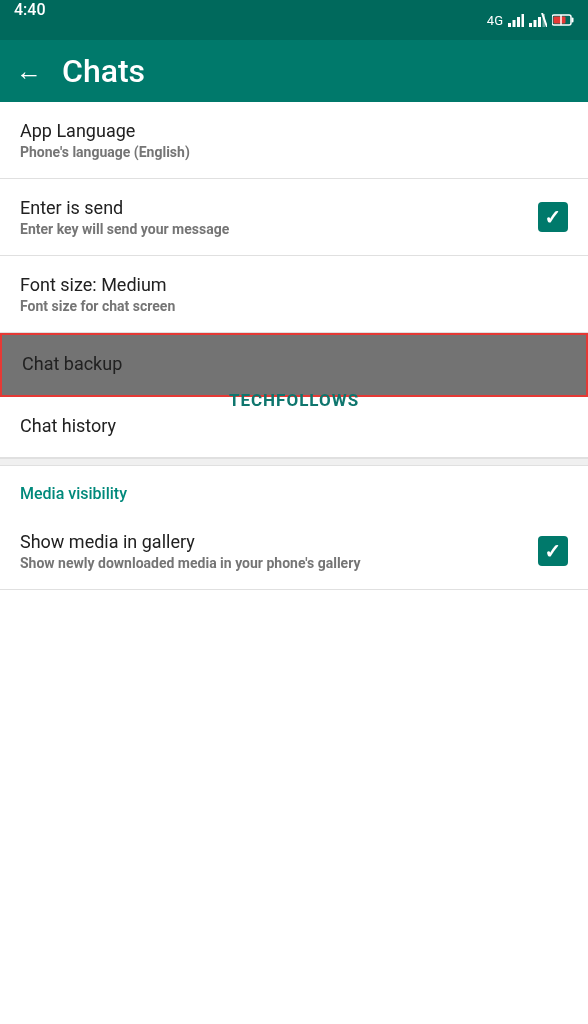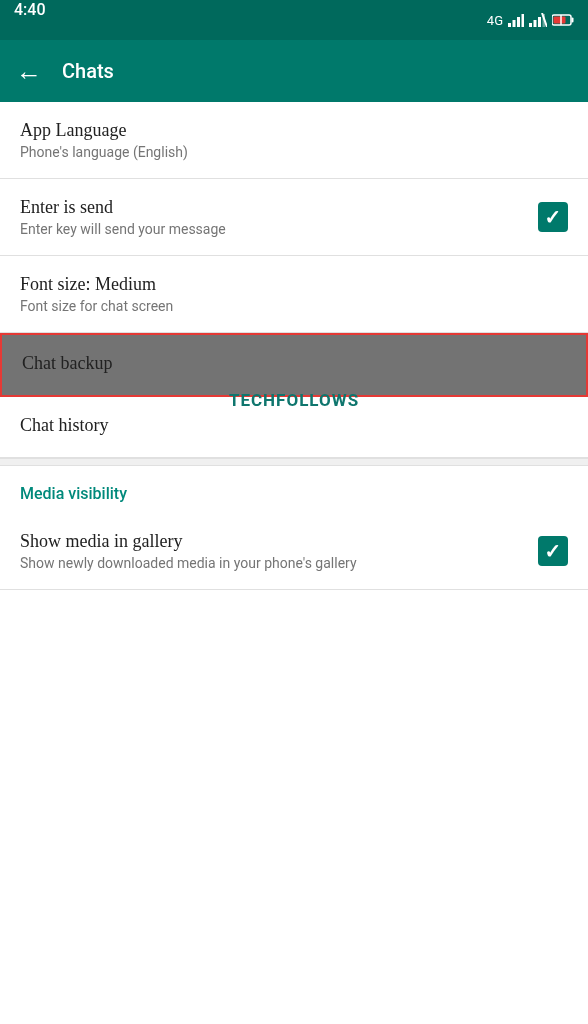--- a/index.html
+++ b/index.html
@@ -55,21 +55,21 @@
 
     .back-arrow {
       color: white;
       font-size: 26px;
       cursor: pointer;
       line-height: 1;
     }
 
     .toolbar-title {
       color: white;
-      font-size: 20px;
+      font-size: 32px;
       font-weight: 500;
     }
 
     
     .content {
       background: #ffffff;
     }
 
     
     .settings-item {
@@ -80,26 +80,26 @@
 
     .settings-item:last-child {
       border-bottom: none;
     }
 
     .item-title {
       font-size: 18px;
       color: #212121;
       font-weight: 400;
       margin-bottom: 3px;
-      font-family: Liberation Serif, serif;
     }
 
     .item-subtitle {
       font-size: 14px;
       color: #757575;
+      font-weight: bold;
     }
 
     
     .section-header {
       padding: 18px 20px 10px 20px;
     }
 
     .section-title {
       font-size: 16px;
       color: #00897b;

